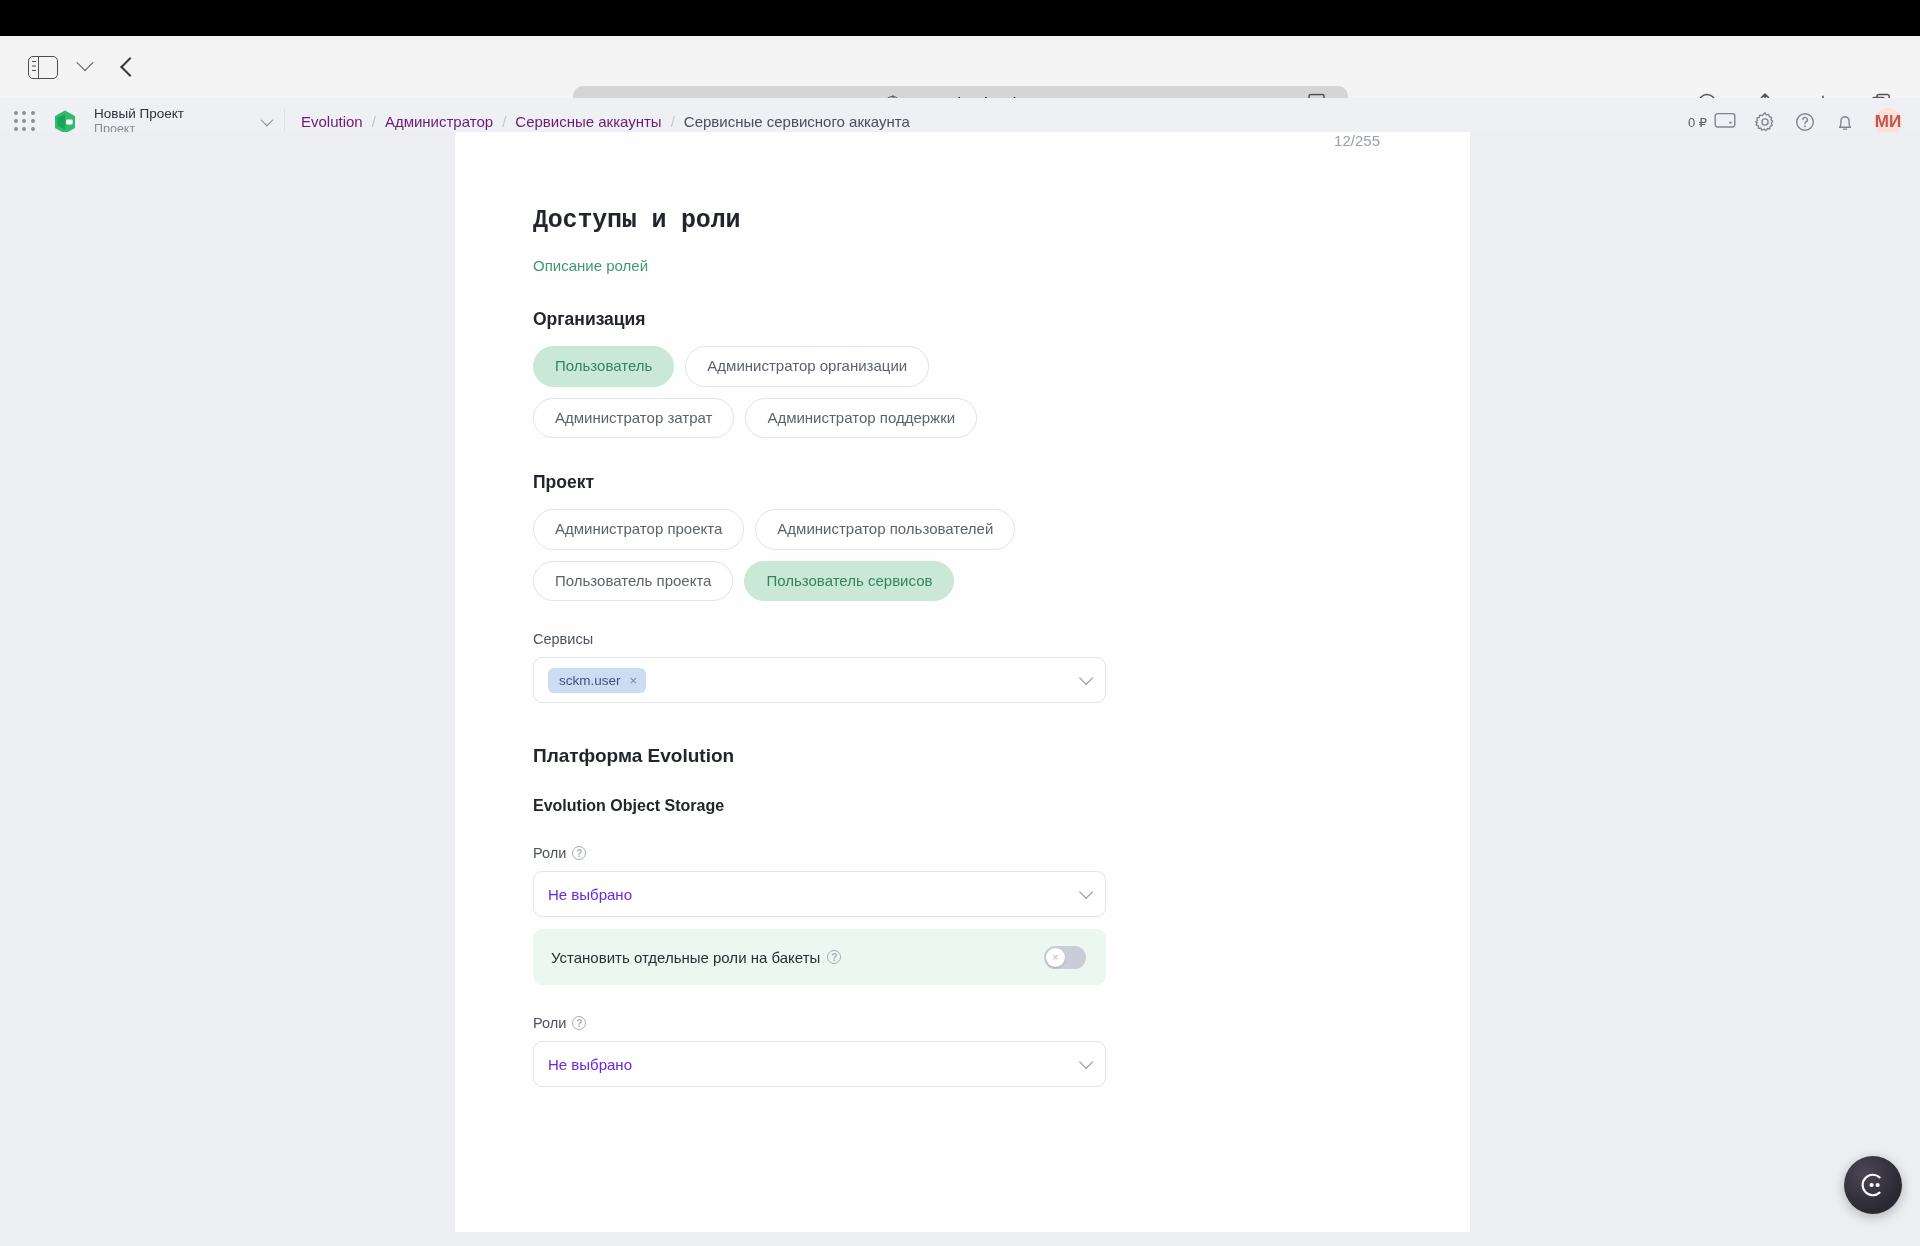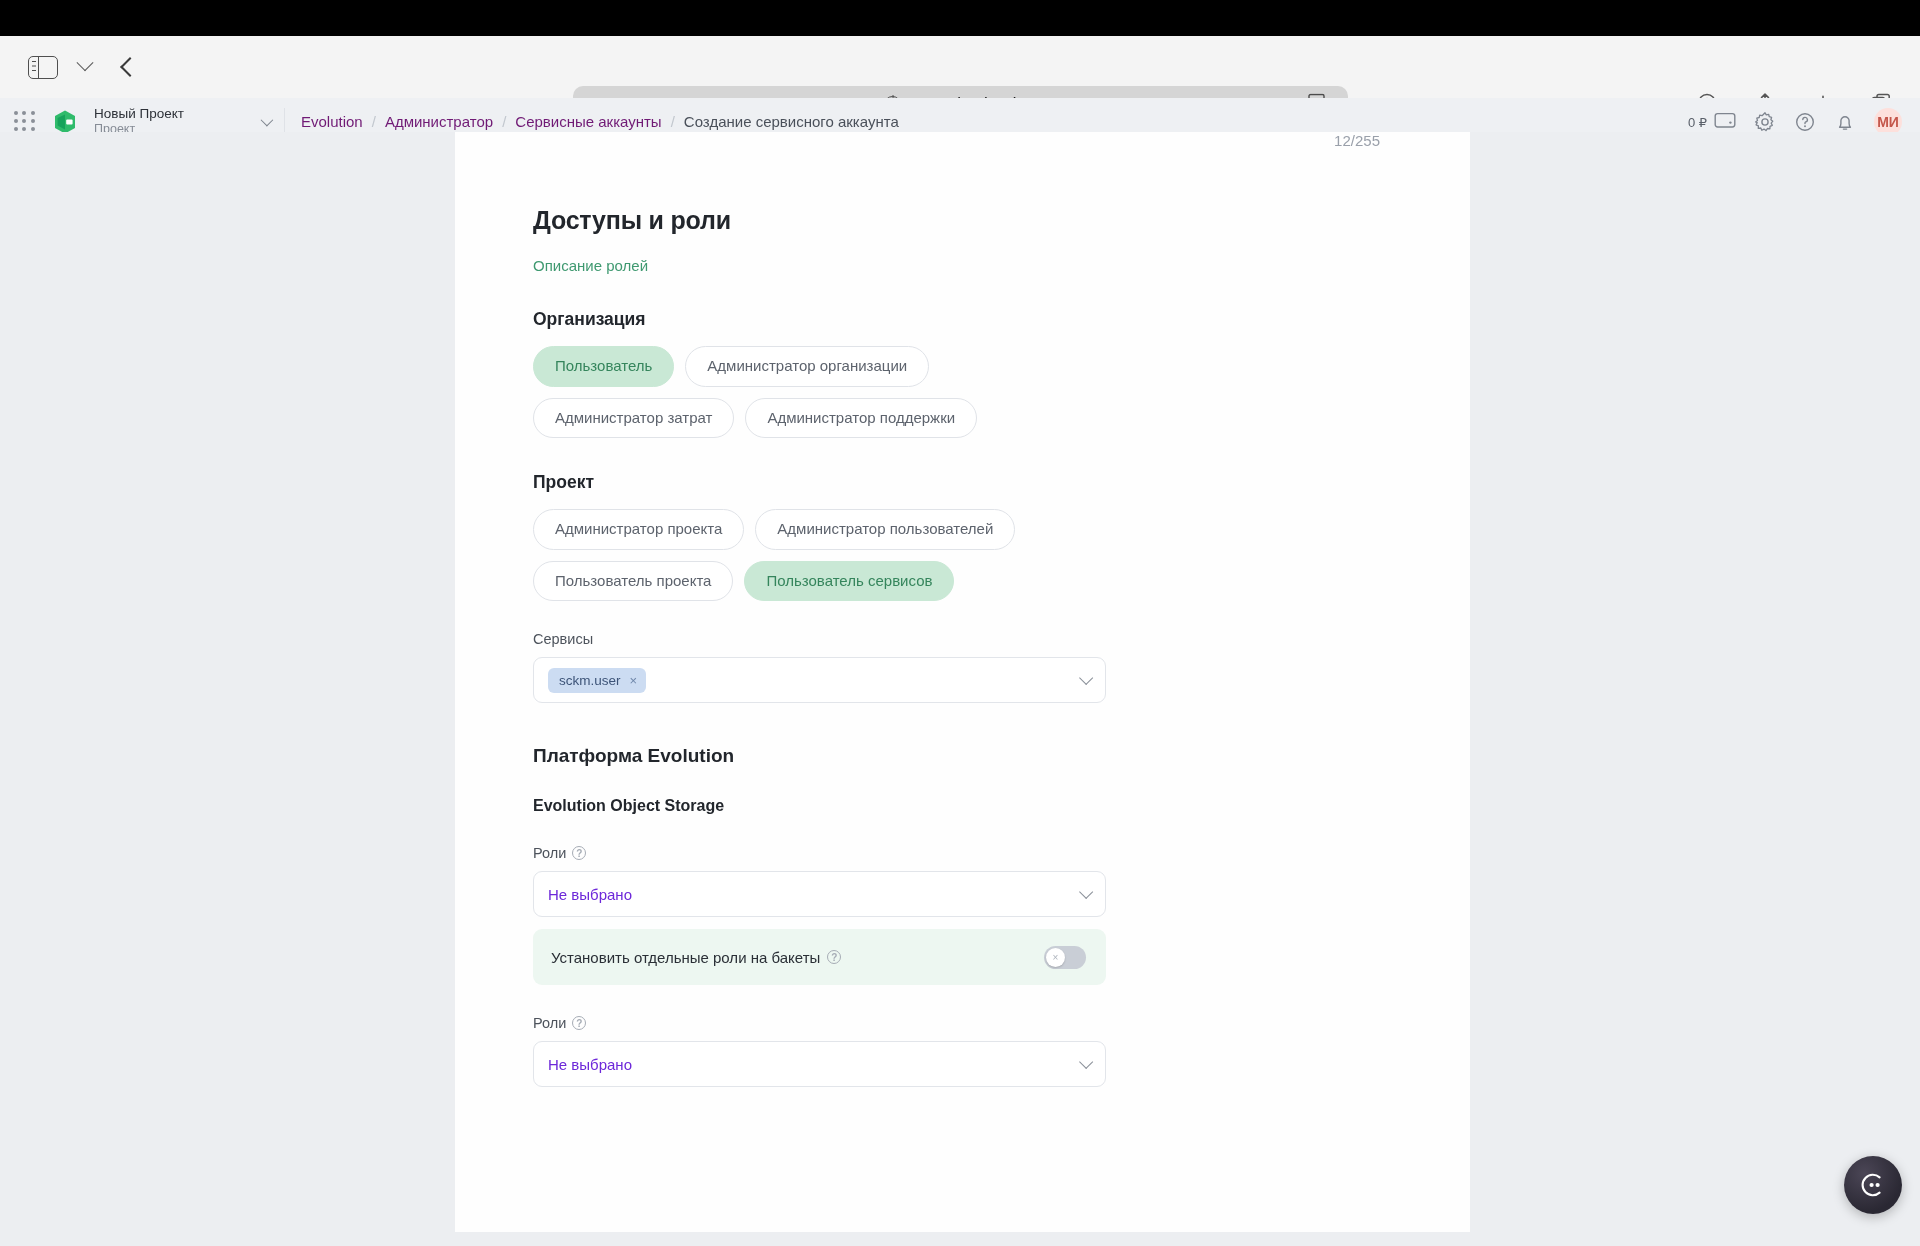--- a/index.html
+++ b/index.html
@@ -74,35 +74,35 @@
   .bc-item { color: #701a75; cursor: pointer; }
   .bc-item.active { color: #4a505a; cursor: default; }
   .bc-sep { color: #c2c7ce; }
 
   .hdr-right { position: absolute; right: 12px; top: 0; height: 48px; display: flex; align-items: center; gap: 18px; }
   .balance { display: flex; align-items: center; gap: 7px; cursor: pointer; }
   .balance-txt { font-size: 13px; color: #5a606a; }
   .hdr-ico { color: #7f858f; cursor: pointer; display: flex; align-items: center; }
   .avatar {
     width: 28px; height: 28px; border-radius: 50%; background: #fde0dc; color: #c4564a;
-    font-size: 14px; font-weight: 700; display: flex; align-items: center; justify-content: center;
+    font-size: 17px; font-weight: 700; display: flex; align-items: center; justify-content: center;
     cursor: pointer; margin-right: 6px;
   }
 
   
   .page-body { position: absolute; top: 132px; left: 0; width: 1920px; height: 1100px; background: #eceef1; }
   .content-card {
     position: absolute; left: 455px; top: 0; width: 1015px; min-height: 1100px;
     background: #fefefe;
   }
   .card-inner { padding: 0 78px; }
 
   .counter { text-align: right; font-size: 15px; color: #9aa0aa; padding-right: 90px; padding-top: 0px; height: 22px; overflow: hidden; }
 
-  h2.section-title { font-size: 25px; color: #22262c; font-weight: 700; margin-top: 52px; letter-spacing: -.2px; }
+  h2.section-title { font-size: 25px; color: #22262c; font-weight: 700; margin-top: 52px; letter-spacing: -.2px; font-family: Liberation Mono, monospace; }
   .link-green { display: inline-block; margin-top: 22px; font-size: 15px; color: #3f9970; cursor: pointer; }
   h3.sub-title { font-size: 17.5px; color: #22262c; font-weight: 700; margin-top: 34px; }
   h4.svc-title { font-size: 16px; color: #22262c; font-weight: 700; margin-top: 30px; }
   h3.platform-title { font-size: 19px; color: #22262c; font-weight: 700; margin-top: 42px; }
 
   .chip-row { display: flex; flex-wrap: wrap; gap: 11px; margin-top: 16px; max-width: 560px; }
   .chip {
     border: 1px solid #e0e3e8; background: #fff; border-radius: 22px;
     padding: 11px 21px; font-size: 15px; color: #5d636d; cursor: pointer; white-space: nowrap;
     line-height: 1.1;
@@ -235,21 +235,21 @@
 
     <div class="hdr-sep"></div>
 
     <div class="breadcrumb">
       <span class="bc-item">Evolution</span>
       <span class="bc-sep">/</span>
       <span class="bc-item">Администратор</span>
       <span class="bc-sep">/</span>
       <span class="bc-item">Сервисные аккаунты</span>
       <span class="bc-sep">/</span>
-      <span class="bc-item active">Создание сервисного аккаунта</span>
+      <span class="bc-item active">Сервисные сервисного аккаунта</span>
     </div>
 
     <div class="hdr-right">
       <div class="balance">
         <span class="balance-txt">0 ₽</span>
         <span>
           <svg width="22" height="18" viewBox="0 0 22 18" fill="none">
             <rect x="1.2" y="2.6" width="19.6" height="13.4" rx="2.4" stroke="#7f858f" stroke-width="1.4"></rect>
             <circle cx="16.4" cy="11.6" r="1.2" fill="#7f858f"></circle>
           </svg>

